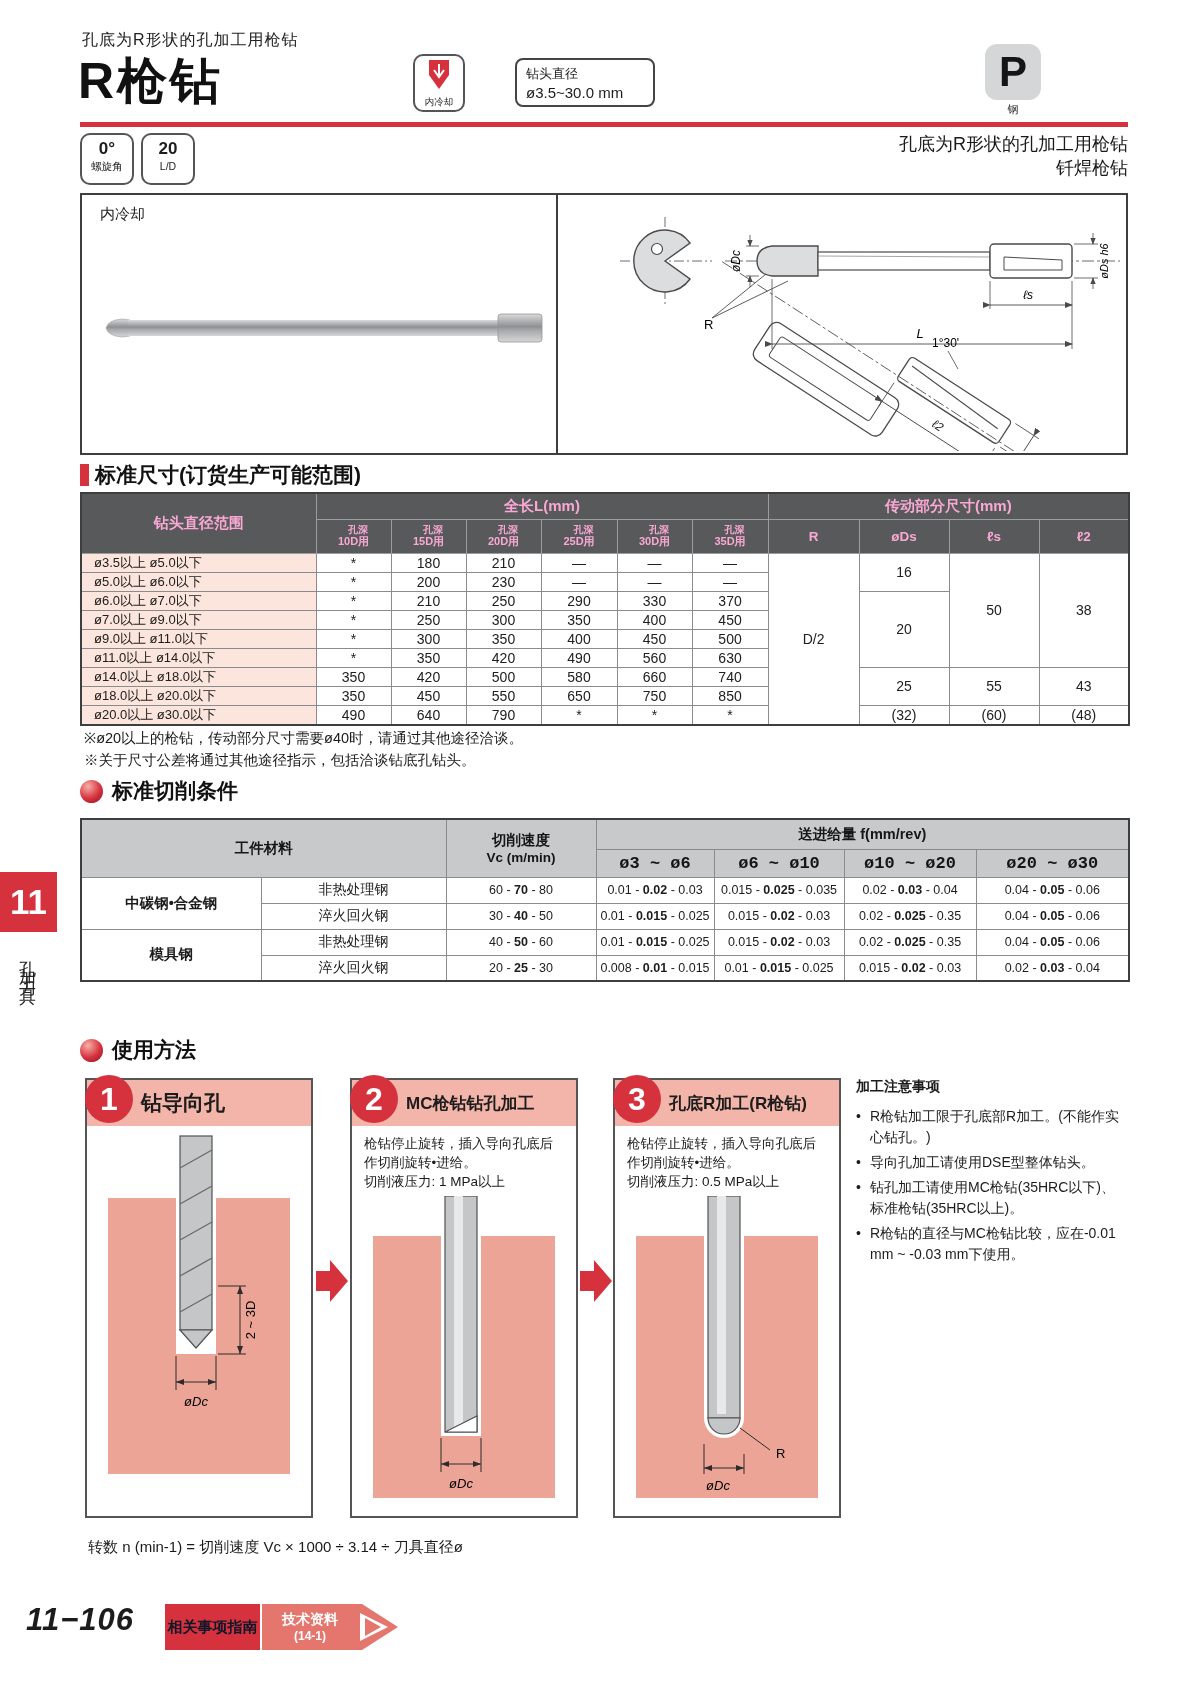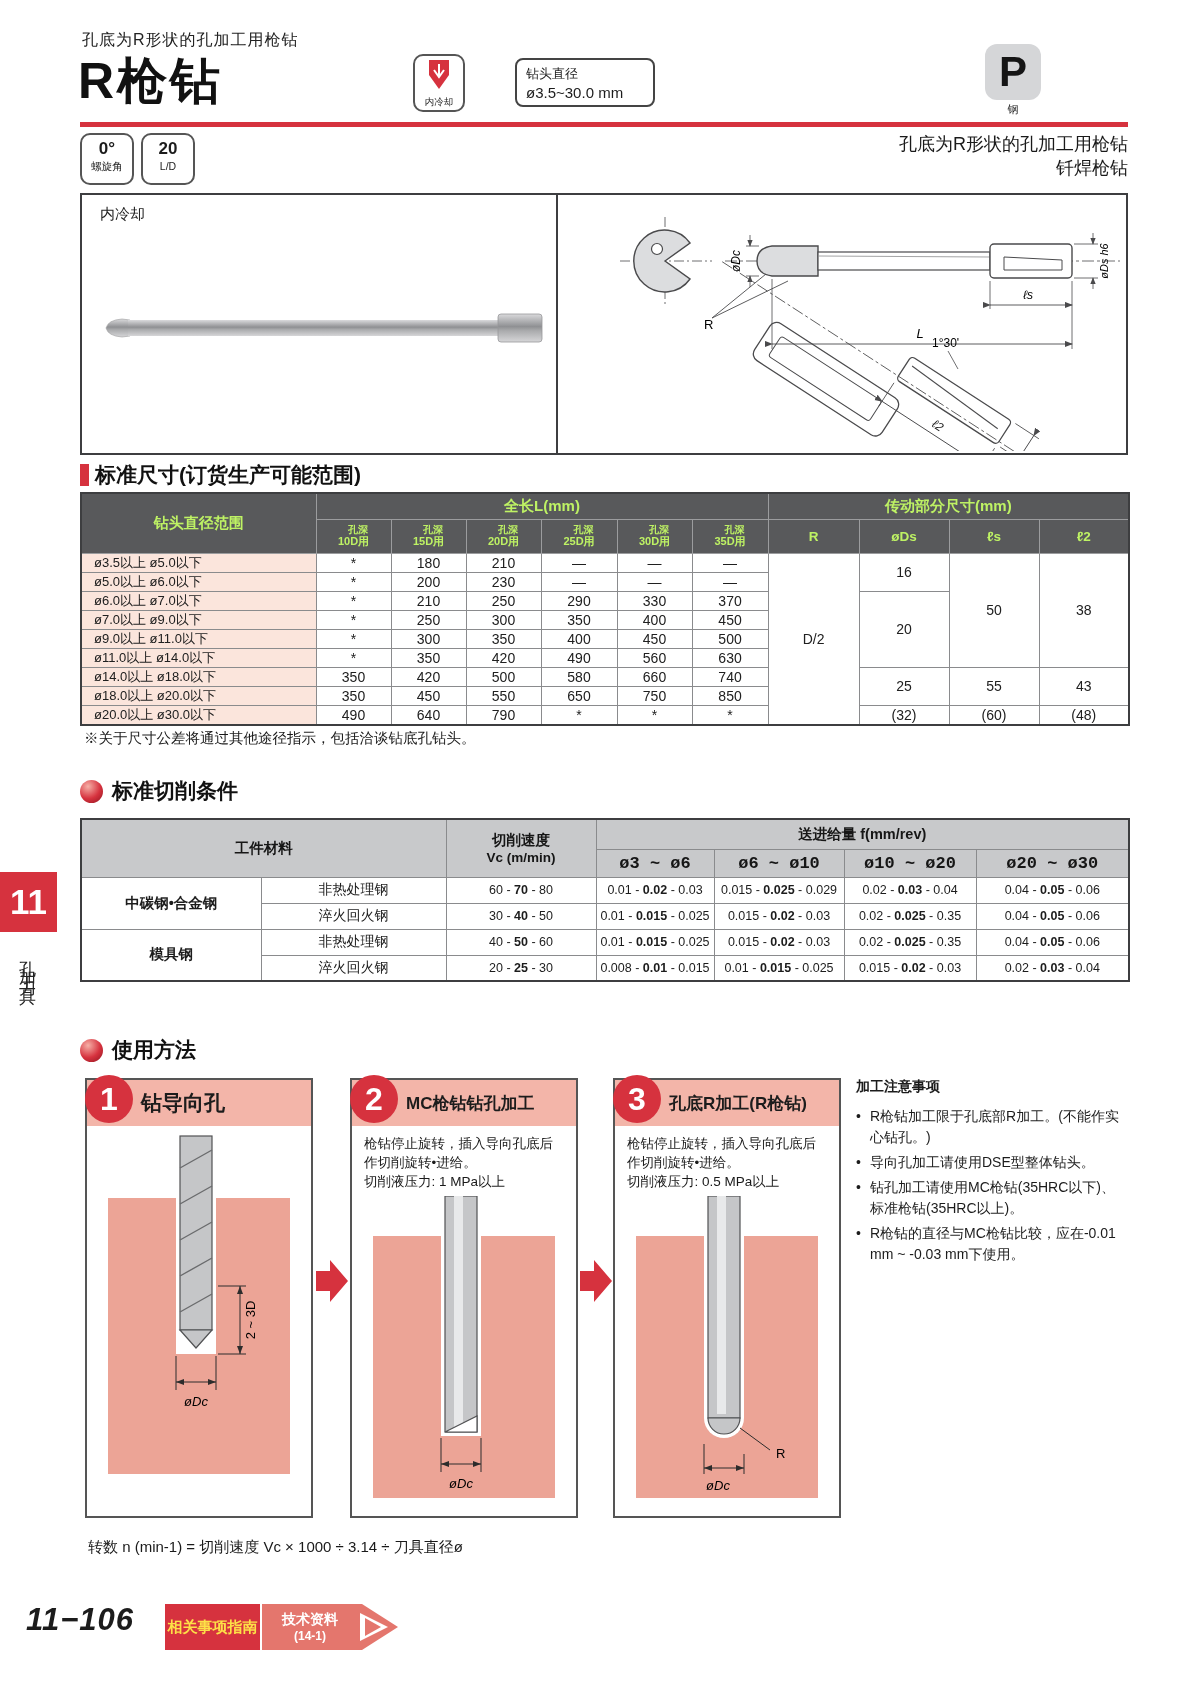--- a/index.html
+++ b/index.html
@@ -36,21 +36,21 @@
   
   .sec-title { display:flex; align-items:center; font-size:21px; font-weight:bold; color:#111; }
   .sq-bullet { display:inline-block; width:9px; height:22px; background:var(--accent,#d6323e); margin-right:6px; }
   .ball-bullet { display:inline-block; width:23px; height:23px; border-radius:50%; margin-right:9px;
                  background:radial-gradient(circle at 35% 28%, #f6b0a7, var(--accent,#d6323e) 55%, #8e1420); }
 
   
   table { border-collapse:collapse; table-layout:fixed; background:#fff; }
   .cat-table { border:2px solid #3d3e40; }
   .cat-table th, .cat-table td { border:1px solid #8a8b8d; text-align:center; vertical-align:middle; overflow:hidden; }
-  .h-dark { background:var(--header_dark,#58595b); color:#bef264; border-color:#9b9c9e !important; }
+  .h-dark { background:var(--header_dark,#58595b); color:#f9a8d4; border-color:#9b9c9e !important; }
   .h-light { background:var(--header_light,#c8c9cb); color:#161616; font-weight:bold; }
   #t1 tr.hr1 th { height:26px; font-size:15px; font-weight:bold; }
   #t1 tr.hr2 th { height:34px; }
   #t1 .dl1 { font-size:10px; line-height:1.1;padding-left:9px; }
   #t1 .dl2 { font-size:11px; font-weight:bold; line-height:1.2; }
   #t1 .rc { font-size:13.5px; font-weight:bold; }
   #t1 tbody td { height:19px; font-size:14px; color:#202020; }
   #t1 td.range-cell { background:var(--table_pink,#fbe5dc); text-align:left; padding-left:12px; font-size:13px; }
   #t2 tr.hr1 th { height:30px; font-size:14.5px; }
   #t2 tr.hr2 th { height:28px; font-size:17px;font-family:Liberation Mono, monospace; }
@@ -75,21 +75,21 @@
   .step-body { padding:9px 10px 0 12px; font-size:13.5px; line-height:1.4; color:#1a1a1a; }
   .notes-col { left:856px; top:1078px; width:272px; }
   .notes-title { font-size:14px; font-weight:bold; margin-bottom:10px; }
   .note-item { display:flex; font-size:14px; line-height:1.5; margin-bottom:4px; }
   .note-item .nb { width:14px; flex:none; }
 
   
   .formulas { left:88px; top:1534px; font-size:15px; line-height:1.7; color:#1a1a1a; }
   .page-num { left:26px; top:1602px; font-size:31px; font-weight:bold; font-style:italic; letter-spacing:1px; }
   .rel-badge { left:165px; top:1604px; width:95px; height:46px; background:var(--accent,#d6323e);
-               color:#fde047; font-size:15px; font-weight:bold; display:flex; align-items:center;
+               color:#0f172a; font-size:15px; font-weight:bold; display:flex; align-items:center;
                justify-content:center; }
   .tech-badge-wrap { left:262px; top:1604px; width:136px; height:34px; }
   .tech-badge-text { position:absolute; left:0; top:0; width:96px; height:46px; color:#fff;
                      text-align:center; font-weight:bold; }
   .tech-badge-text .tl1 { font-size:14px; margin-top:7px; }
   .tech-badge-text .tl2 { font-size:12px; }
 
   
   .side-num { left:0; top:872px; width:57px; height:60px; background:var(--accent,#d6323e); color:#fff;
               font-size:35px; font-weight:bold; display:flex; align-items:center; justify-content:center; }
@@ -365,20 +365,21 @@
           <td>*</td>
           <td>*</td>
           <td rowspan="1">(32)</td>
           <td rowspan="1">(60)</td>
           <td rowspan="1">(48)</td>
         </tr>
       </tbody>
   </table>
 
   <div class="abs t-notes">
+    <div>※ø20以上的枪钻，传动部分尺寸需要ø40时，请通过其他途径洽谈。</div>
     <div>※关于尺寸公差将通过其他途径指示，包括洽谈钻底孔钻头。</div>
   </div>
 
   <div class="abs sec-title" style="left:80px;top:777px">
     <span class="ball-bullet"></span>
     <span>标准切削条件</span>
   </div>
 
   <table id="t2" class="abs cat-table" style="left:80px;top:818px;width:1048px">
     <colgroup>
@@ -405,21 +406,21 @@
           <th class="h-light">ø10 ~ ø20</th>
           <th class="h-light">ø20 ~ ø30</th>
         </tr>
     </thead>
     <tbody id="t2-body">
         <tr>
           <td class="group-cell" rowspan="2">中碳钢•合金钢</td>
           <td class="sub-cell">非热处理钢</td>
           <td class="num-cell"><span>60</span> - <span class="bold">70</span> - <span>80</span></td>
           <td class="num-cell"><span>0.01</span> - <span class="bold">0.02</span> - <span>0.03</span></td>
-          <td class="num-cell"><span>0.015</span> - <span class="bold">0.025</span> - <span>0.029</span></td>
+          <td class="num-cell"><span>0.015</span> - <span class="bold">0.025</span> - <span>0.035</span></td>
           <td class="num-cell"><span>0.02</span> - <span class="bold">0.03</span> - <span>0.04</span></td>
           <td class="num-cell"><span>0.04</span> - <span class="bold">0.05</span> - <span>0.06</span></td>
         </tr>
         <tr>
           <td class="sub-cell">淬火回火钢</td>
           <td class="num-cell"><span>30</span> - <span class="bold">40</span> - <span>50</span></td>
           <td class="num-cell"><span>0.01</span> - <span class="bold">0.015</span> - <span>0.025</span></td>
           <td class="num-cell"><span>0.015</span> - <span class="bold">0.02</span> - <span>0.03</span></td>
           <td class="num-cell"><span>0.02</span> - <span class="bold">0.025</span> - <span>0.35</span></td>
           <td class="num-cell"><span>0.04</span> - <span class="bold">0.05</span> - <span>0.06</span></td>

